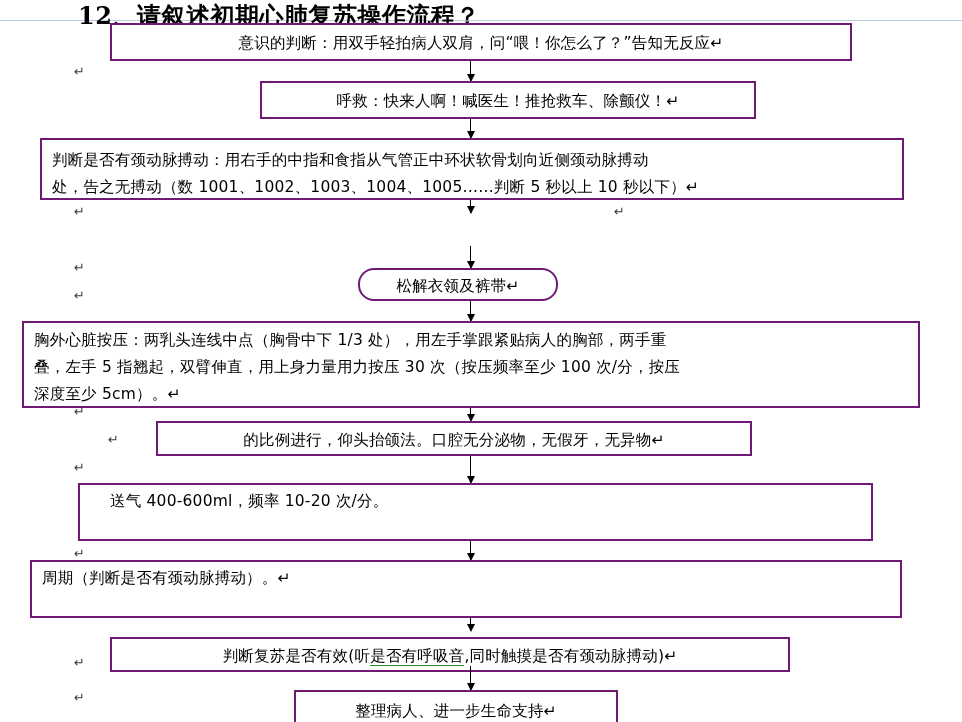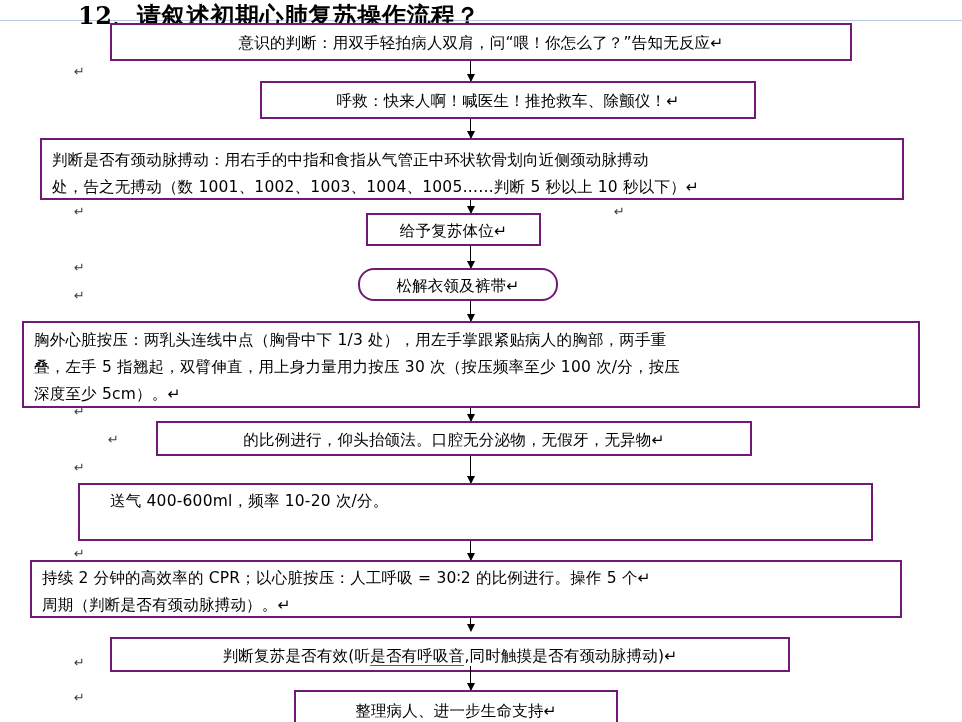--- a/index.html
+++ b/index.html
@@ -95,23 +95,20 @@
     <span>呼救：快来人啊！喊医生！推抢救车、除颤仪！↵</span>
   </div>
   <div class="arrow" style="left:470px; top:119px; height:19px;"></div>
 
   <div class="box" style="left:40px; top:138px; width:864px; height:62px; padding-top:7px;">
     <div>判断是否有颈动脉搏动：用右手的中指和食指从气管正中环状软骨划向近侧颈动脉搏动</div>
     <div>处，告之无搏动（数 1001、1002、1003、1004、1005……判断 5 秒以上 10 秒以下）↵</div>
   </div>
   <div class="arrow" style="left:470px; top:200px; height:13px;"></div>
 
-  <div class="box center" style="left:366px; top:213px; width:175px; height:33px; line-height:23px;">
-    <span>给予复苏体位↵</span>
-  </div>
   <div class="arrow" style="left:470px; top:246px; height:22px;"></div>
 
   <div class="box center" style="left:358px; top:268px; width:200px; height:33px; line-height:23px;border-radius:16px;">
     <span>松解衣领及裤带↵</span>
   </div>
   <div class="arrow" style="left:470px; top:301px; height:20px;"></div>
 
   <div class="box" style="left:22px; top:321px; width:898px; height:87px; padding-top:4px;">
     <div>胸外心脏按压：两乳头连线中点（胸骨中下 1/3 处），用左手掌跟紧贴病人的胸部，两手重</div>
     <div>叠，左手 5 指翘起，双臂伸直，用上身力量用力按压 30 次（按压频率至少 100 次/分，按压</div>
@@ -123,21 +120,20 @@
     <span>的比例进行，仰头抬颌法。口腔无分泌物，无假牙，无异物↵</span>
   </div>
   <div class="arrow" style="left:470px; top:456px; height:27px;"></div>
 
   <div class="box" style="left:78px; top:483px; width:795px; height:58px; padding-top:3px; padding-left:30px;">
     <div>送气 400-600ml，频率 10-20 次/分。</div>
   </div>
   <div class="arrow" style="left:470px; top:541px; height:19px;"></div>
 
   <div class="box" style="left:30px; top:560px; width:872px; height:58px; padding-top:3px;">
-    <div>持续 2 分钟的高效率的 CPR；以心脏按压：人工呼吸 = 30∶2 的比例进行。操作 5 个↵</div>
     <div>周期（判断是否有颈动脉搏动）。↵</div>
   </div>
   <div class="arrow" style="left:470px; top:618px; height:13px;"></div>
 
   <div class="box center" style="left:110px; top:631px; width:680px; height:35px; line-height:25px;margin-top:6px;">
     <span>判断复苏是否有效(听</span><span class="u-green">是否有呼吸音</span><span>,同时触摸是否有颈动脉搏动)↵</span>
   </div>
   <div class="arrow" style="left:470px; top:666px; height:24px;"></div>
 
   <div class="box center" style="left:294px; top:690px; width:324px; height:46px; line-height:28px;">

